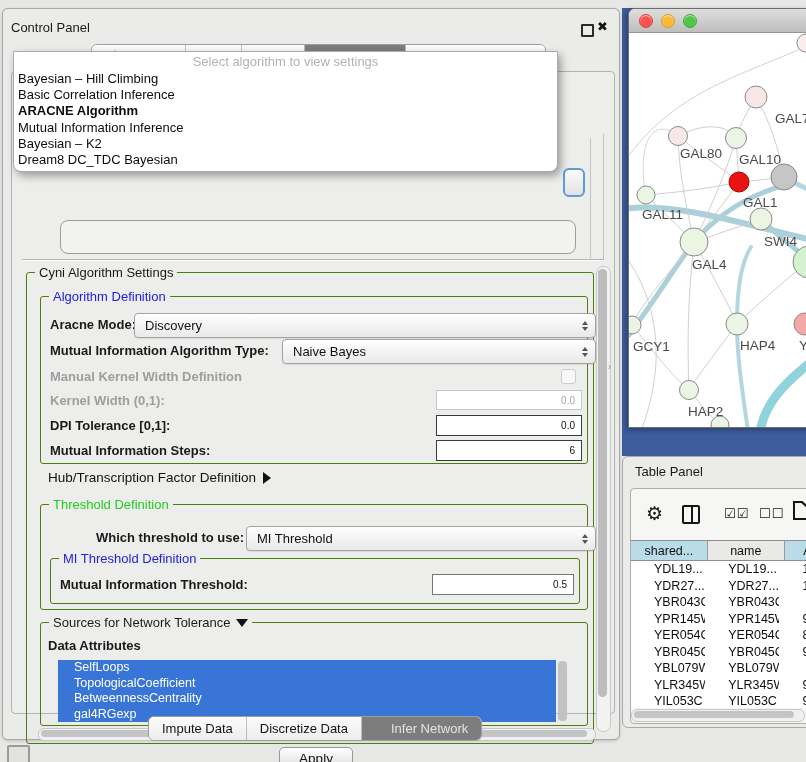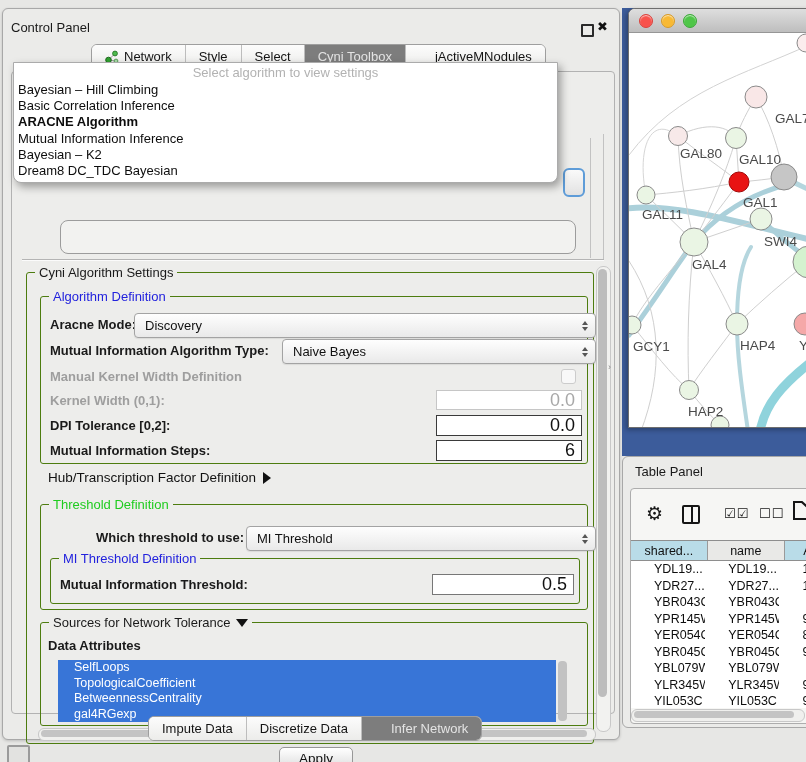--- a/index.html
+++ b/index.html
@@ -50,21 +50,21 @@
 
   .flabel{font-size:13px;font-weight:bold;color:#1A1A1A;white-space:nowrap;}
   .flabel.dis{color:#9E9E9E;}
 
   .combo{border:1px solid #A3A3A3;border-radius:4px;background:linear-gradient(#FEFEFE,#E9E9E9);font-size:13px;color:#111;display:flex;align-items:center;padding-left:10px;box-shadow:0 1px 1px rgba(0,0,0,.08);}
   .spin{position:absolute;right:7px;top:50%;transform:translateY(-50%);display:flex;flex-direction:column;gap:2px;}
   .spin i{display:block;width:0;height:0;border-left:3.5px solid transparent;border-right:3.5px solid transparent;}
   .spin .up{border-bottom:4px solid #555;}
   .spin .dn{border-top:4px solid #555;}
 
-  input.num{position:absolute;border:1px solid #3A3A3A;background:#fff;text-align:right;padding:0 6px;font-size:18px;color:#111;font-family:inherit;box-sizing:border-box;}
+  input.num{position:absolute;border:1px solid #3A3A3A;background:#fff;text-align:right;padding:0 6px;font-size:10px;color:#111;font-family:inherit;box-sizing:border-box;}
   input.num.dis{border:1px solid #C6C6C6;color:#A8A8A8;}
 
   #chk-manual{left:549px;top:297px;width:13px;height:13px;border:1px solid #CCC;border-radius:3px;background:#F8F8F8;}
 
   .tri-right{width:0;height:0;border-top:6px solid transparent;border-bottom:6px solid transparent;border-left:8px solid #111;display:inline-block;}
   .tri-down{width:0;height:0;border-left:6px solid transparent;border-right:6px solid transparent;border-top:8px solid #111;display:inline-block;}
 
   #attr-list{left:46px;top:588px;width:498px;height:62px;overflow:hidden;background:#fff;}
   .attr{height:15.5px;line-height:15.5px;font-size:12.5px;color:#fff;padding-left:16px;}
   #attr-vscroll{left:546px;top:589px;width:9px;height:60px;background:#C2C2C2;border-radius:4px;}
@@ -174,21 +174,21 @@
         <span>Naive Bayes</span>
         <span class="spin">
             <i class="up"></i>
             <i class="dn"></i>
           </span>
       </div>
       <div class="abs flabel dis" style="left:38px;top:297px;">Manual Kernel Width Definition</div>
       <div id="chk-manual" class="abs"></div>
       <div class="abs flabel dis" style="left:38px;top:321px;">Kernel Width (0,1):</div>
       <input class="num dis abs" style="left: 424px; top: 318px; width: 146px; height: 20px;" readonly="" value="0.0">
-      <div class="abs flabel" style="left:38px;top:346px;">DPI Tolerance [0,2]:</div>
+      <div class="abs flabel" style="left:38px;top:346px;">DPI Tolerance [0,1]:</div>
       <input class="num abs" style="left: 424px; top: 343px; width: 146px; height: 21px;" readonly="" value="0.0">
       <div class="abs flabel" style="left:38px;top:371px;">Mutual Information Steps:</div>
       <input class="num abs" style="left: 424px; top: 368px; width: 146px; height: 21px;" readonly="" value="6">
 
       <div class="abs" style="left:36px;top:398px;display:flex;align-items:center;gap:7px;">
         <span style="font-size:13.5px;color:#111;">Hub/Transcription Factor Definition</span>
         <span class="tri-right"></span>
       </div>
 
       <div id="g-thresh" class="abs gbox">
@@ -237,21 +237,21 @@
           <span>Impute Data</span>
         </div>
         <div class="tab">
           <span>Discretize Data</span>
         </div>
         <div class="tab selected">
           <span>Infer Network</span>
         </div>
       </div>
 
-    <div id="algo-popup" class="abs" style="left:10px;top:53px;">
+    <div id="algo-popup" class="abs" style="left:10px;top:42px;">
       <div id="algo-prompt">Select algorithm to view settings</div>
       <div id="algo-options">
           <div class="algo-opt">Bayesian – Hill Climbing</div>
           <div class="algo-opt">Basic Correlation Inference</div>
           <div class="algo-opt selected">ARACNE Algorithm</div>
           <div class="algo-opt">Mutual Information Inference</div>
           <div class="algo-opt">Bayesian – K2</div>
           <div class="algo-opt">Dream8 DC_TDC Bayesian</div>
         </div>
     </div>

